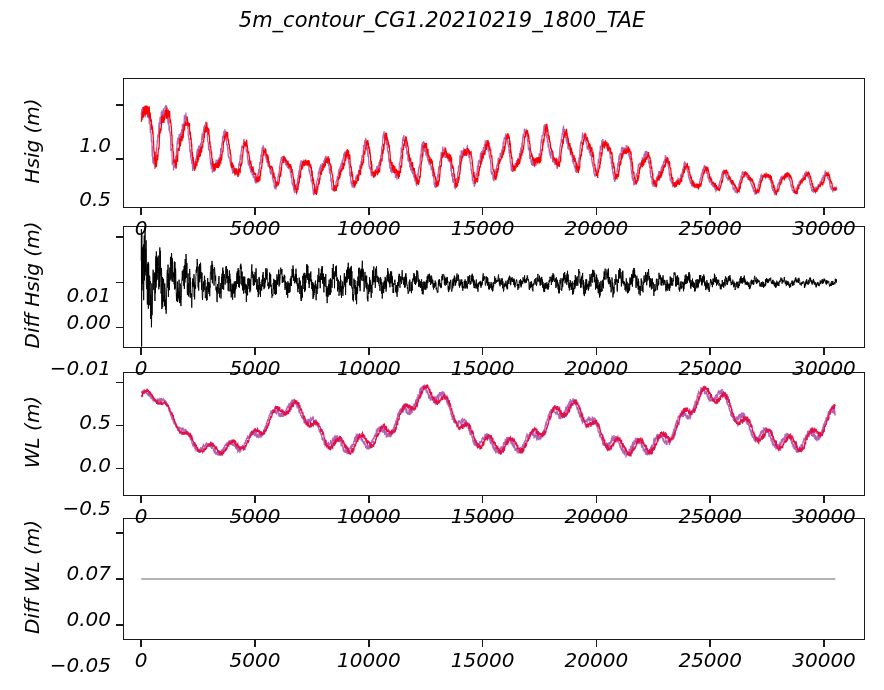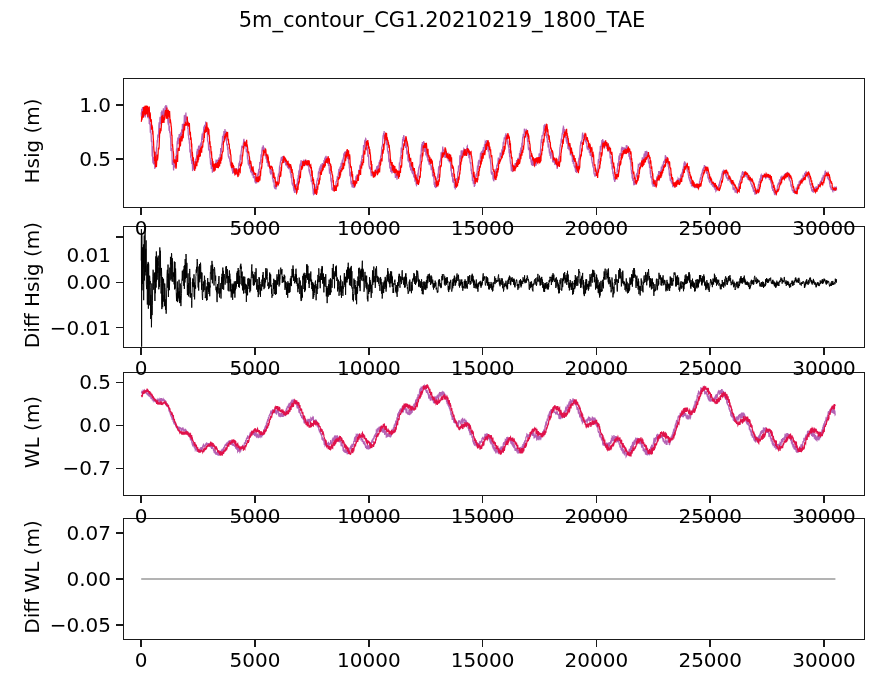--- a/index.html
+++ b/index.html
@@ -1,17 +1,17 @@
 <!DOCTYPE html>
 <html><head>
 <meta charset="utf-8">
 <style>
   html,body{margin:0;padding:0;background:#ffffff;}
   body{width:884px;height:690px;font-family:"DejaVu Sans",sans-serif;overflow:hidden;}
-  #root{position:relative;width:796px;height:690px;}
+  #root{position:relative;width:796px;height:690px;font-style:italic;}
 
   .fig-title{
     position:absolute;left:0;top:8px;width:884px;text-align:center;
     font-size:21px;color:#000;font-family:"DejaVu Sans",sans-serif;
     letter-spacing:0px;
   }
 
   .panel{position:absolute;}
   .axes-box{
     position:absolute;left:0;top:0;width:100%;height:100%;
@@ -23,21 +23,21 @@
     position:absolute;
     font-size:20px;color:#000;white-space:nowrap;
     transform-origin:50% 50%;
     transform:rotate(-90deg);
     text-align:center;
   }
 
   .ytick{
     position:absolute;right:0;
     font-size:20px;color:#000;white-space:nowrap;
-    text-align:right;transform:translateY(-50%);
+    text-align:right;transform:translateY(-50%);margin-top:40px;
   }
   .ytickmark{position:absolute;height:1.6px;background:#1a1a1a;}
 
   .xtick-label{
     position:absolute;font-size:20px;color:#000;white-space:nowrap;
     transform:translateX(-50%);
   }
   .xtickmark{position:absolute;width:1.6px;background:#1a1a1a;}
 </style>
 </head>
@@ -112,21 +112,21 @@
       <div class="xtickmark" style="left:481.81963190184047px;top:348px;height:7px;"></div>
       <div class="xtick-label" style="left:482.6196319018405px;top:356px;">15000</div>
       <div class="xtickmark" style="left:595.6233128834356px;top:348px;height:7px;"></div>
       <div class="xtick-label" style="left:596.4233128834355px;top:356px;">20000</div>
       <div class="xtickmark" style="left:709.4269938650307px;top:348px;height:7px;"></div>
       <div class="xtick-label" style="left:710.2269938650306px;top:356px;">25000</div>
       <div class="xtickmark" style="left:823.2306748466258px;top:348px;height:7px;"></div>
       <div class="xtick-label" style="left:824.0306748466257px;top:356px;">30000</div>
       <div class="ylabel" style="width:250px;left:-93px;top:273px;">Diff Hsig (m)</div>
       <div class="ytickmark" style="left:116px;top:467.64444444444445px;width:7px;"></div>
-      <div class="ytick" style="left:0px;top:468.44444444444446px;width:111px;">−0.7</div>
+      <div class="ytick" style="left:0px;top:468.44444444444446px;width:111px;">−0.5</div>
       <div class="ytickmark" style="left:116px;top:424.5888888888889px;width:7px;"></div>
       <div class="ytick" style="left:0px;top:425.3888888888889px;width:111px;">0.0</div>
       <div class="ytickmark" style="left:116px;top:381.53333333333336px;width:7px;"></div>
       <div class="ytick" style="left:0px;top:382.33333333333337px;width:111px;">0.5</div>
       <div class="xtickmark" style="left:140.4085889570552px;top:496px;height:7px;"></div>
       <div class="xtick-label" style="left:141.2085889570552px;top:504px;">0</div>
       <div class="xtickmark" style="left:254.2122699386503px;top:496px;height:7px;"></div>
       <div class="xtick-label" style="left:255.01226993865032px;top:504px;">5000</div>
       <div class="xtickmark" style="left:368.01595092024536px;top:496px;height:7px;"></div>
       <div class="xtick-label" style="left:368.81595092024537px;top:504px;">10000</div>

